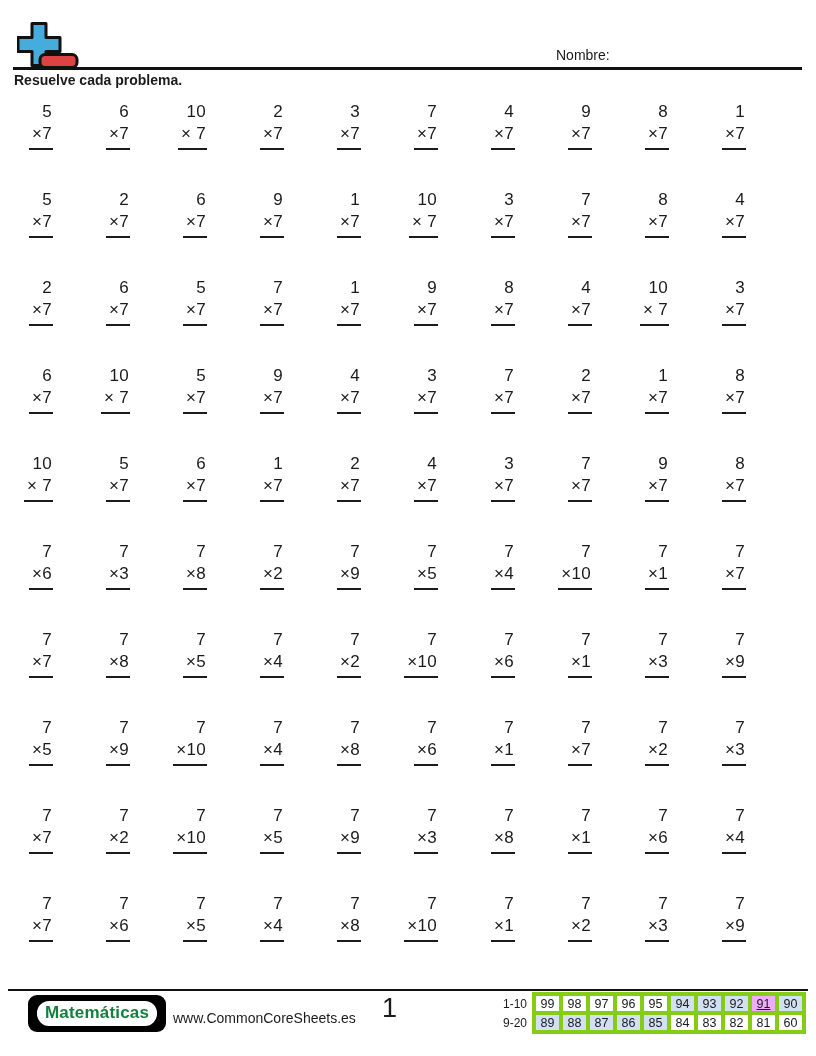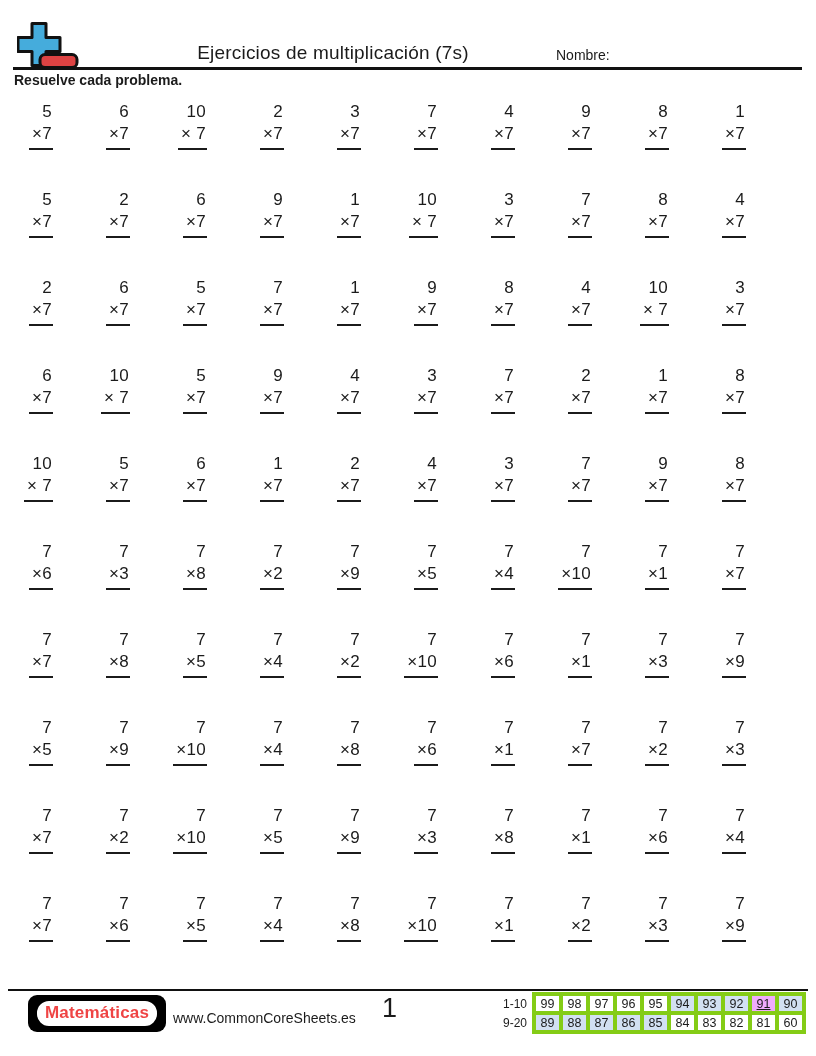--- a/index.html
+++ b/index.html
@@ -36,21 +36,21 @@
 
   
   .footer { position:absolute; left:0; top:989px; width:816px; height:50px; }
   .footer-line { position:absolute; top:0; left:8px; right:8px; height:2px; background:#111; }
   .brand-box {
     position:absolute; left:28px; top:6px; width:138px; height:37px;
     background:#000; border-radius:9px;
     display:flex; align-items:center; justify-content:center;
   }
   .brand-pill {
-    background:#fff; color:#ef4444; border:2px solid #000;
+    background:#fff; color:#15803d; border:2px solid #000;
     border-radius:14px; padding:2px 8px 3px 8px;
     font-size:17px; font-weight:bold; letter-spacing:0.2px; white-space:nowrap;
   }
   .site { position:absolute; left:173px; top:21px; font-size:14px; }
   .page-num { position:absolute; left:382px; top:4px; font-size:27px; }
   .score-table {
     position:absolute; right:10px; top:3px;
     border-collapse:collapse; font-size:12.5px;
   }
   .score-table td {
@@ -66,21 +66,20 @@
 <body>
 
 <div class="page">
 
   <div class="header">
     <div class="header-rule"></div>
     <svg class="logo" viewBox="0 0 62 48">
       <path d="M15 2 H29 V16 H43 V30 H29 V44 H15 V30 H1 V16 H15 Z" stroke="#111" stroke-width="3" stroke-linejoin="round" fill="#45ACDC"></path>
       <rect x="23" y="33" width="37" height="13" rx="5" stroke="#111" stroke-width="3" fill="#DD4343"></rect>
     </svg>
-    <div class="title">Ejercicios de multiplicación (7s)</div>
     <div class="name-label">Nombre:</div>
   </div>
 
   <div class="instruction">Resuelve cada problema.</div>
 
   <div class="grid">
       <div class="cell"><div class="problem"><div>5</div><div>×7</div></div></div>
       <div class="cell"><div class="problem"><div>6</div><div>×7</div></div></div>
       <div class="cell"><div class="problem"><div>10</div><div>× 7</div></div></div>
       <div class="cell"><div class="problem"><div>2</div><div>×7</div></div></div>

